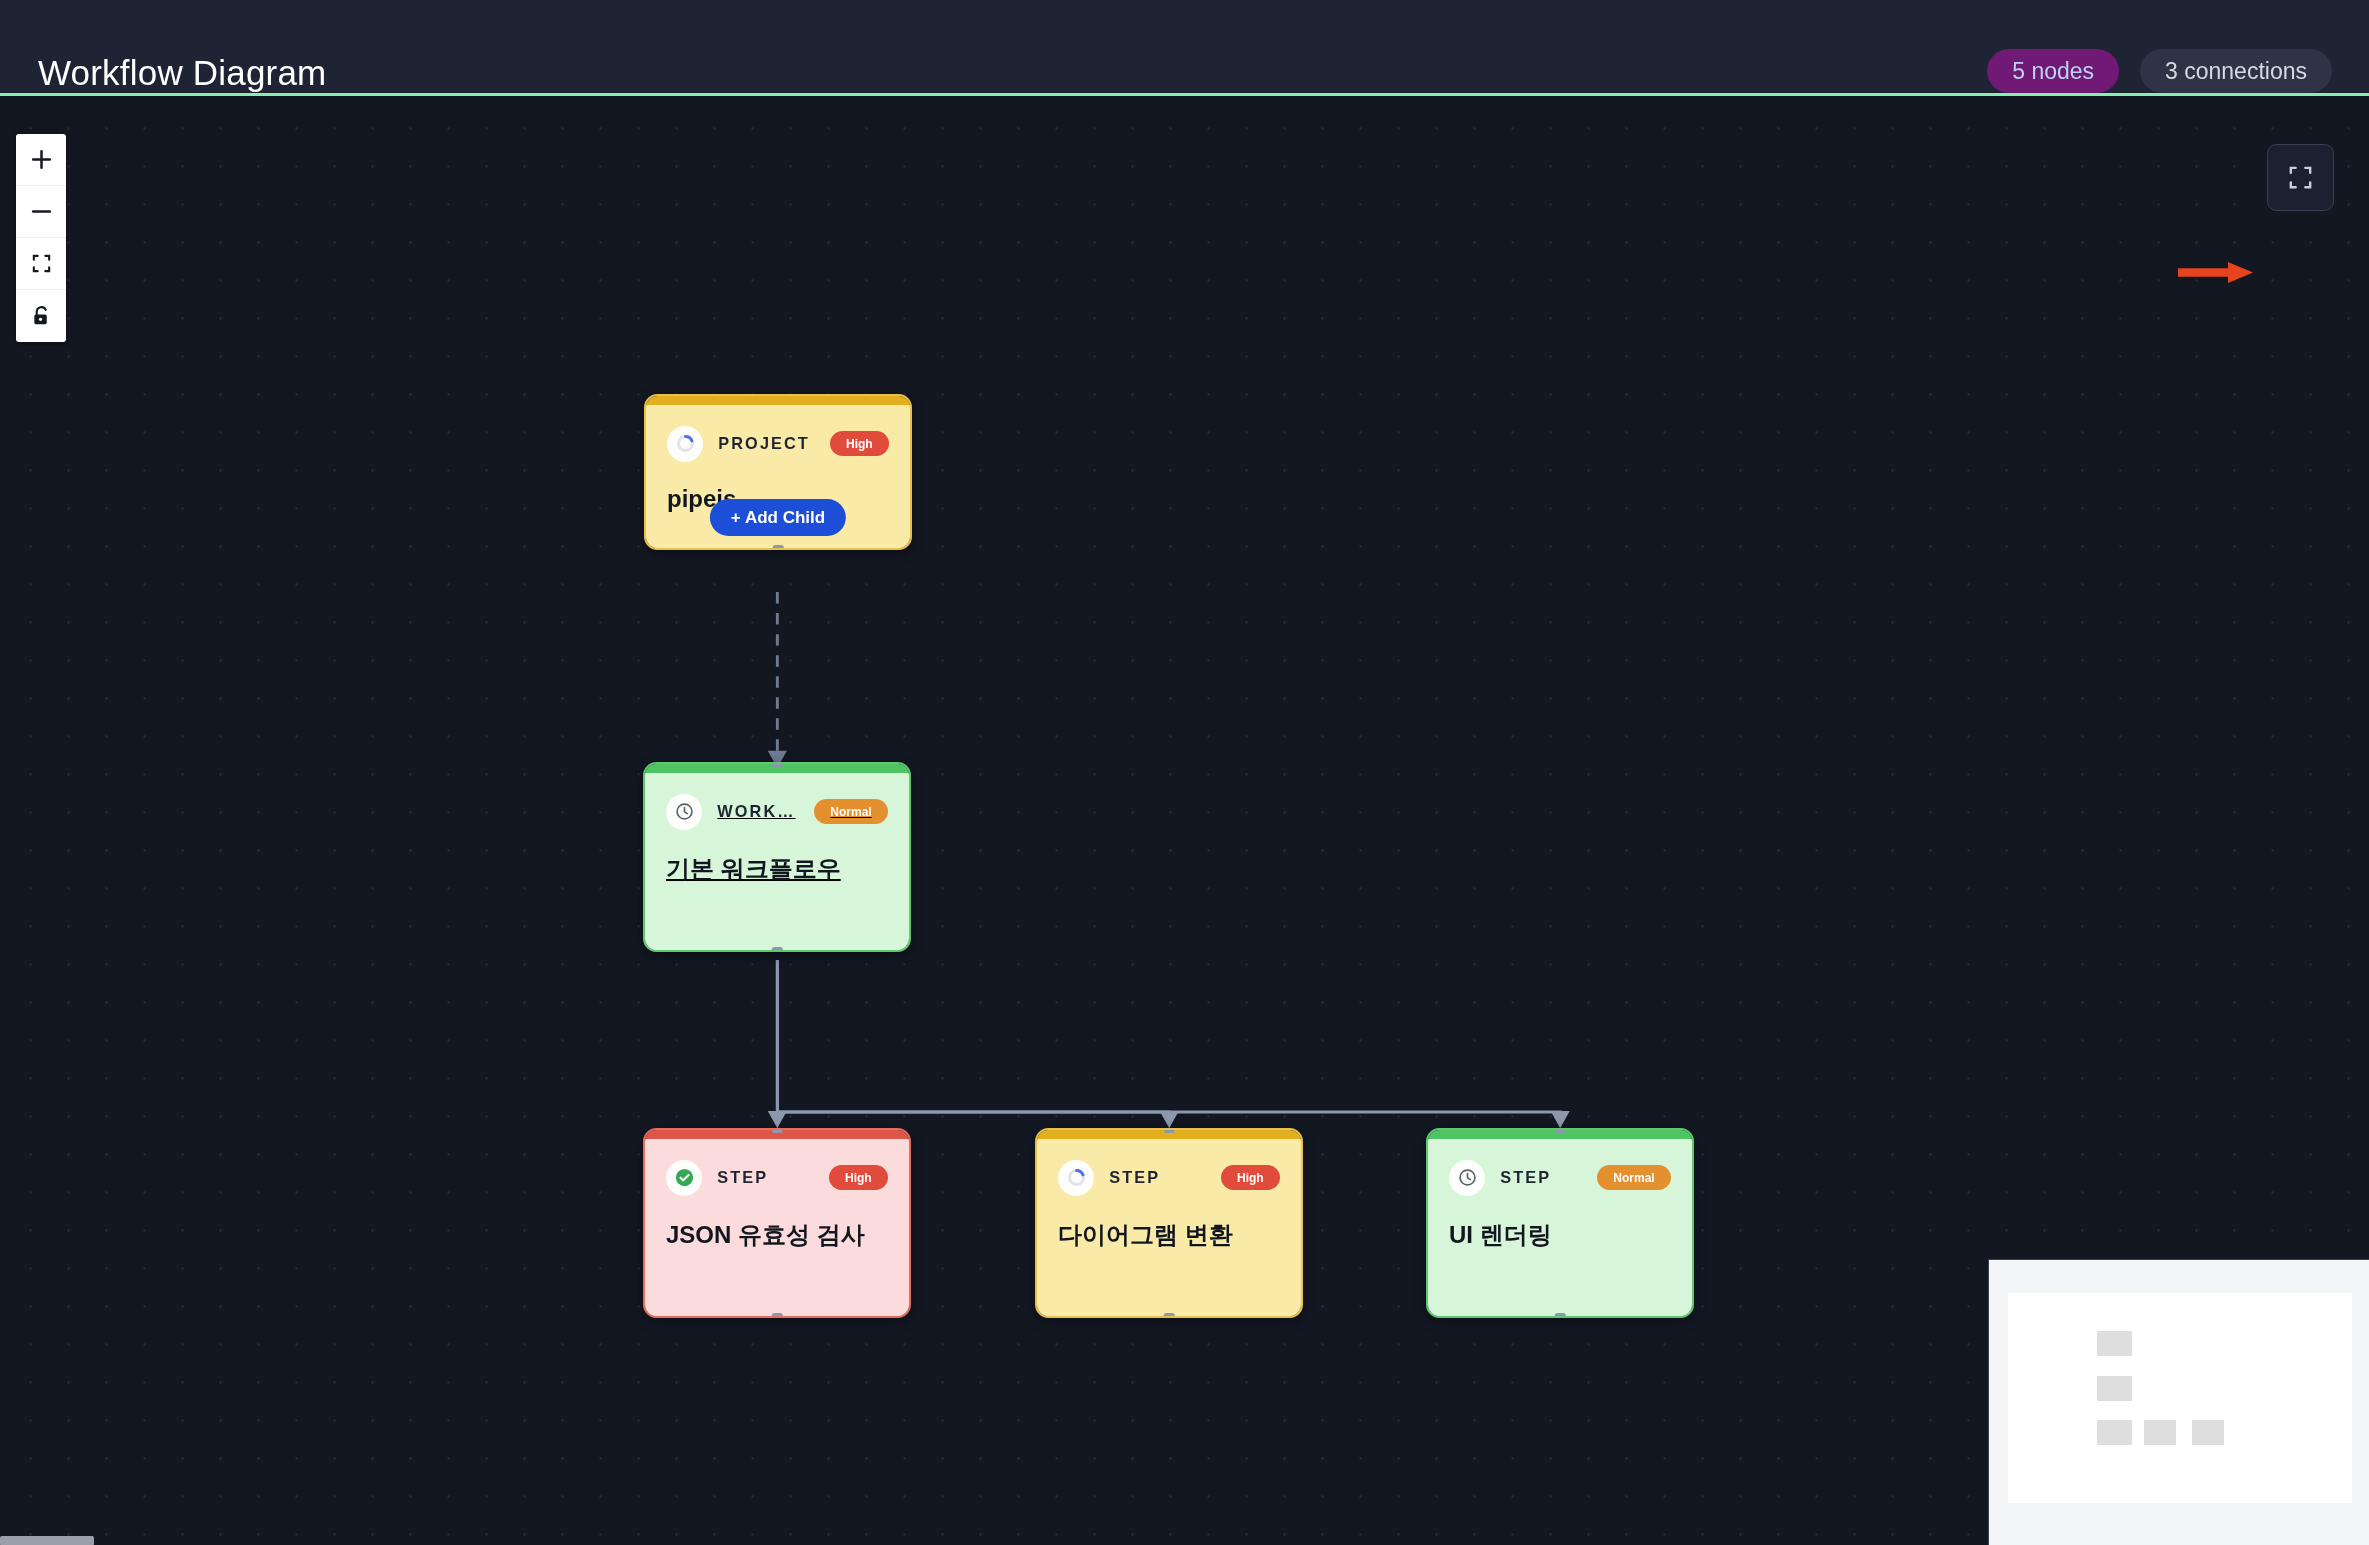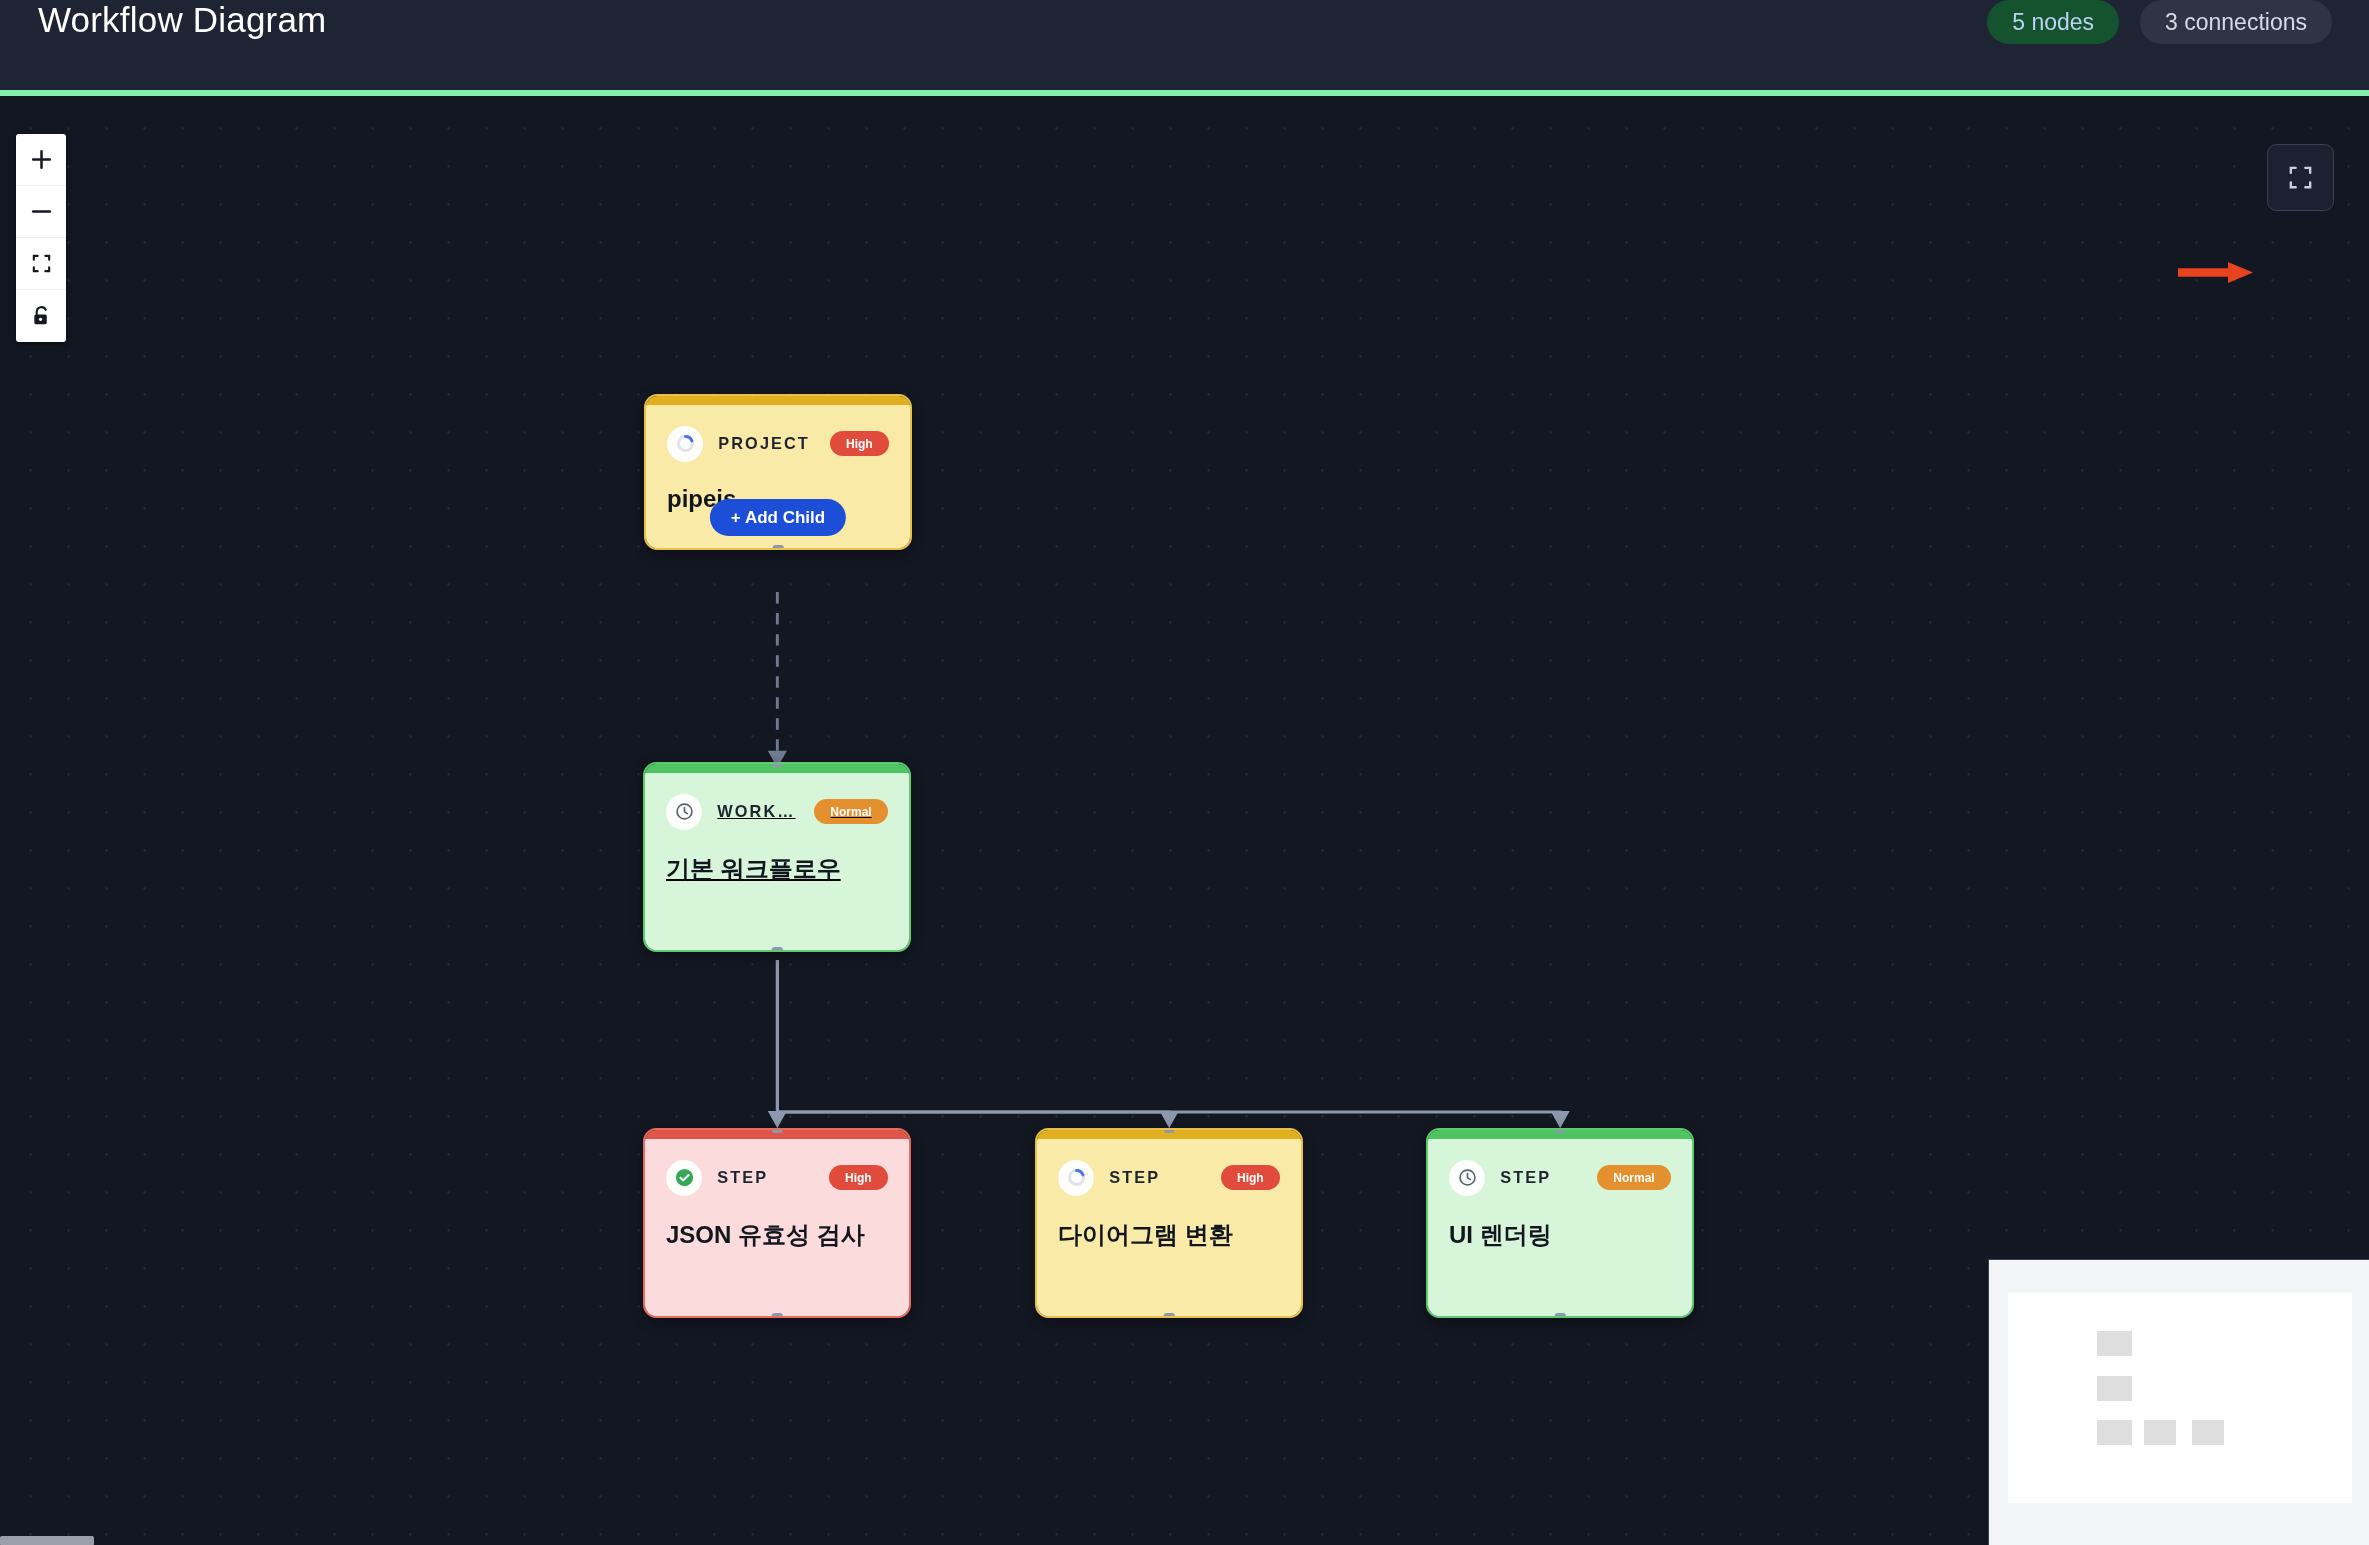--- a/index.html
+++ b/index.html
@@ -8,38 +8,38 @@
     background: #131722;
     font-family: "Liberation Sans", sans-serif;
     overflow: hidden;
   }
 
   
   .header {
     position: absolute; top: 0; left: 0;
     width: 2370px; height: 96px;
     background: #1e2433;
-    border-bottom: 6px solid #86efac;
-    display: flex; align-items: flex-start;
+    border-bottom: 3px solid #86efac;
+    display: flex; align-items: flex-end;
     padding: 0 38px;
   }
   .app-title {
     font-size: 35px; color: #ffffff; font-weight: 400;
     letter-spacing: 0.2px;
   }
   .header-badges {
     margin-left: auto; display: flex; align-items: center; gap: 21px;
   }
   .badge-pill {
     border-radius: 955px;
     font-size: 23px;
     padding: 10.5px 25px;
     line-height: 1;
   }
-  .badge-nodes { background: #14532d; color: #bcd2f5; }
+  .badge-nodes { background: #701a75; color: #bcd2f5; }
   .badge-conn  { background: #2e3445; color: #d6dae5; }
 
   
   .canvas {
     position: absolute; top: 96px; left: 0;
     width: 2370px; height: 1450px;
     background-color: #131722;
     background-image: radial-gradient(circle, #2a3040 1.3px, transparent 1.4px);
     background-size: 38px 38px;
     background-position: 11.5px 13.4px;

